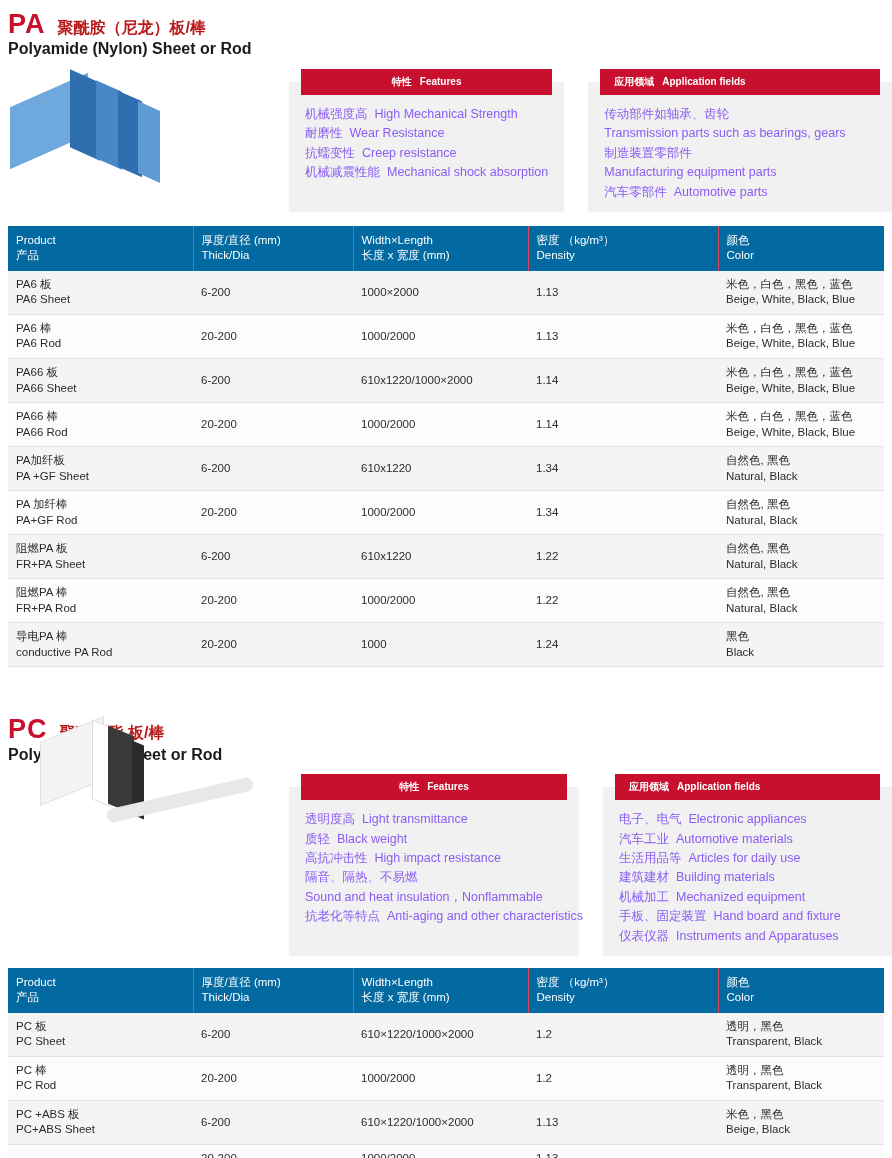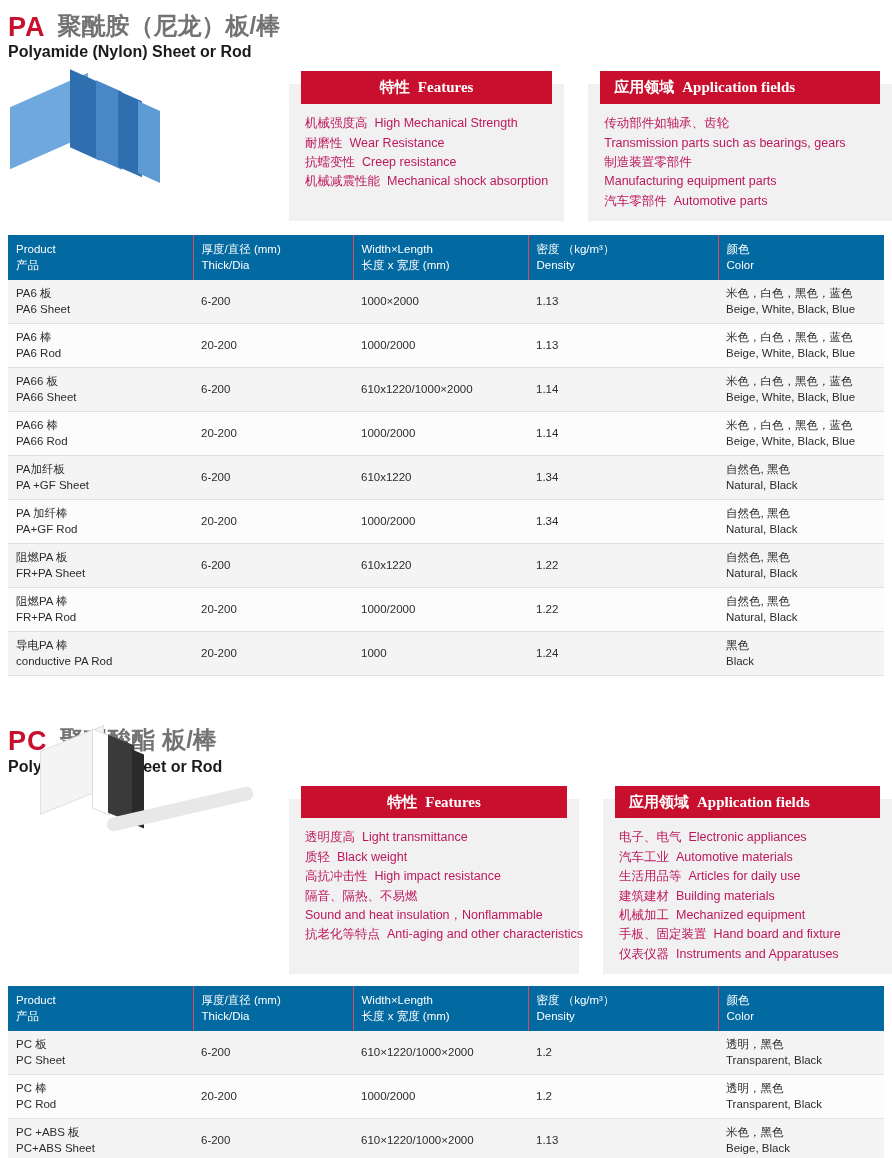--- a/index.html
+++ b/index.html
@@ -25,23 +25,23 @@
     padding-left: 8px;
   }
   .title-code {
     font-size: 27px;
     font-weight: bold;
     color: #c8102e;
     letter-spacing: 1px;
     line-height: 1.05;
   }
   .title-cn {
-    font-size: 24px;
+    font-size: 16px;
     font-weight: bold;
-    color: #737373;
+    color: #b91c1c;
     margin-left: 12px;
     line-height: 1.3;
   }
   .title-en {
     font-size: 16px;
     font-weight: bold;
     color: #1a1a1a;
     padding-left: 8px;
     margin-top: 1px;
     line-height: 1.2;
@@ -65,41 +65,40 @@
     right: 0;
     bottom: 0;
     background: #f1f1f1;
     z-index: 0;
   }
   .panel-head {
     position: relative;
     z-index: 2;
     background: #c8102e;
     color: #ffffff;
-    font-size: 15px;
+    font-size: 10px;
     font-weight: bold;
     padding: 7px 0 7px 0;
     text-align: center;
     margin-left: 12px;
     margin-right: 12px;
     line-height: 1.25;
-    font-family: Liberation Serif, serif;
   }
   .panel.apps .panel-head {
     text-align: left;
     padding-left: 14px;
   }
   .panel-head .sp { display: inline-block; width: 8px; }
   .panel-body {
     position: relative;
     z-index: 2;
     padding: 10px 10px 10px 16px;
     font-size: 12.5px;
     line-height: 1.55;
-    color: #be185d;
+    color: #8b5cf6;
   }
   .panel-body div { white-space: nowrap; }
   .panel-body .gap { display: inline-block; width: 7px; }
   
   .prod-img {
     position: absolute;
     left: 10px;
   }
   
   .pa-img { top: 72px; width: 260px; height: 105px; }

